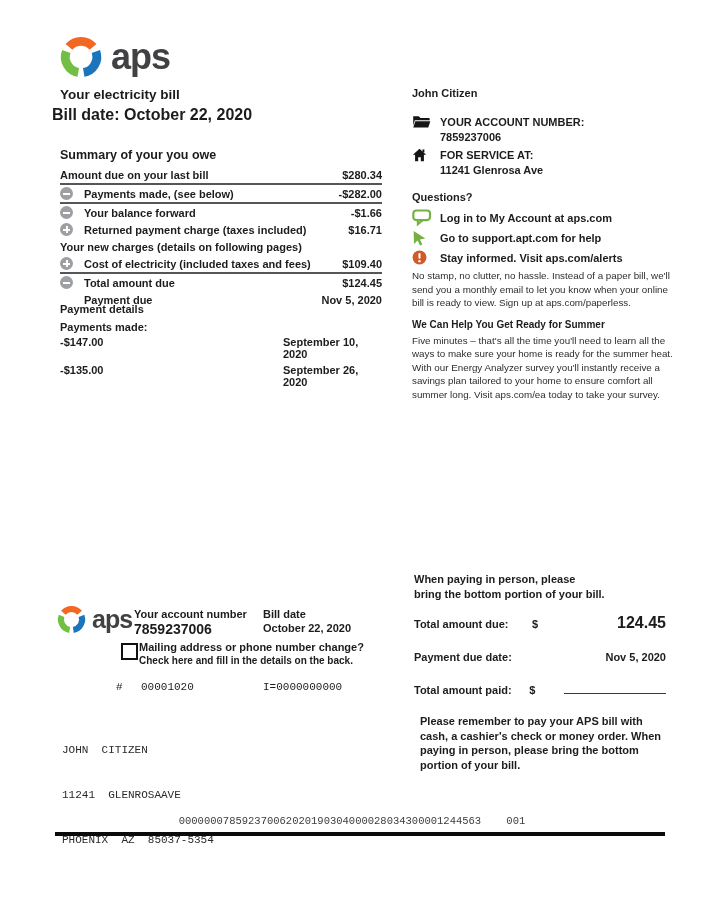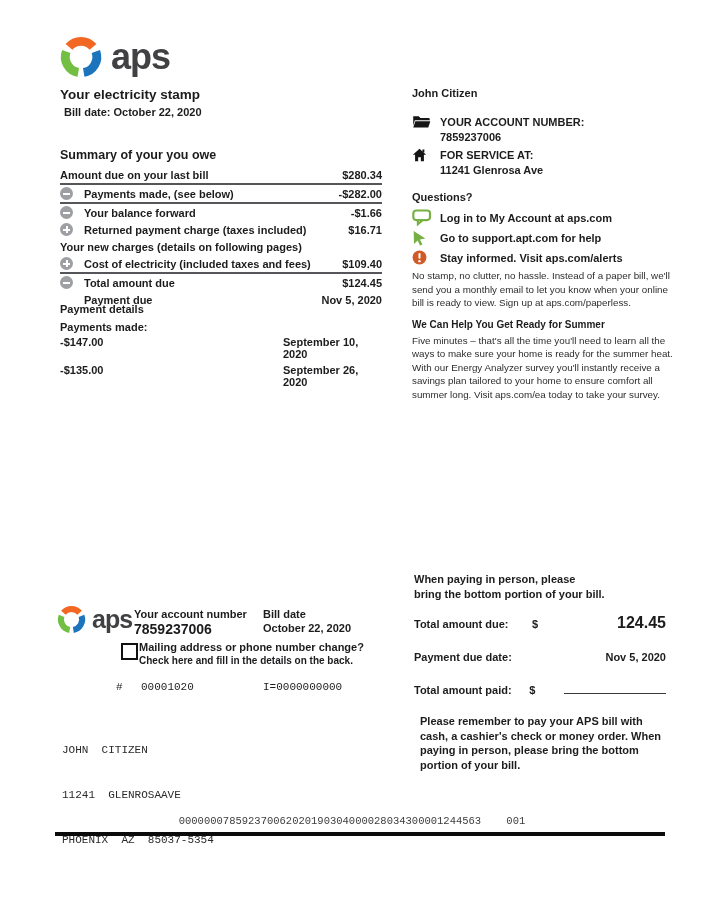--- a/index.html
+++ b/index.html
@@ -9,21 +9,21 @@
   
   .logo{position:absolute;display:flex;align-items:center;gap:7px;}
   .logo-top{left:58px;top:34px;}
   .logo-bottom{left:56px;top:604px;gap:5px;}
   .logo-text{font-weight:700;color:#414043;letter-spacing:-1px;}
   .logo-top .logo-text{font-size:36px;line-height:36px;}
   .logo-bottom .logo-text{font-size:25px;line-height:25px;}
 
   
   .bill-title{position:absolute;left:60px;top:87px;font-size:13.5px;font-weight:700;}
-  .bill-date{position:absolute;left:64px;top:106px;font-size:11px;font-weight:700;}
+  .bill-date{position:absolute;left:52px;top:106px;font-size:16px;font-weight:700;}
 
   
   .summary{position:absolute;left:60px;top:148px;width:322px;}
   .summary-heading{font-size:12.5px;font-weight:700;margin-bottom:4px;}
   .srow{display:flex;align-items:center;font-size:11px;font-weight:700;padding:2px 0;min-height:13px;}
   .srow .ic{width:24px;flex:0 0 24px;display:flex;align-items:center;}
   .srow .lbl{flex:1;}
   .srow .amt{text-align:right;white-space:nowrap;}
   .rule-top{border-top:2.5px solid #55565a;}
   .ic-circle{width:13px;height:13px;border-radius:50%;background:#9d9fa2;position:relative;display:inline-block;}
@@ -89,21 +89,21 @@
 
   <div class="logo logo-top">
     <svg width="46" height="46" viewBox="0 0 44 44">
       <path d="M10.5 12.4 A15 15 0 0 1 33.5 12.4" stroke="#F26722" stroke-width="8.5" fill="none"></path>
       <path d="M36.2 16.8 A15 15 0 0 1 24.6 36.8" stroke="#1C75BC" stroke-width="8.5" fill="none"></path>
       <path d="M19.4 36.8 A15 15 0 0 1 7.9 16.8" stroke="#72BF44" stroke-width="8.5" fill="none"></path>
     </svg>
     <span class="logo-text">aps</span>
   </div>
 
-  <div class="bill-title">Your electricity stamp</div>
+  <div class="bill-title">Your electricity bill</div>
   <div class="bill-date">Bill date: October 22, 2020</div>
 
   <div class="summary">
     <div class="summary-heading">Summary of your you owe</div>
 
     <div class="srow">
       <span class="lbl">Amount due on your last bill</span>
       <span class="amt">$280.34</span>
     </div>
 

